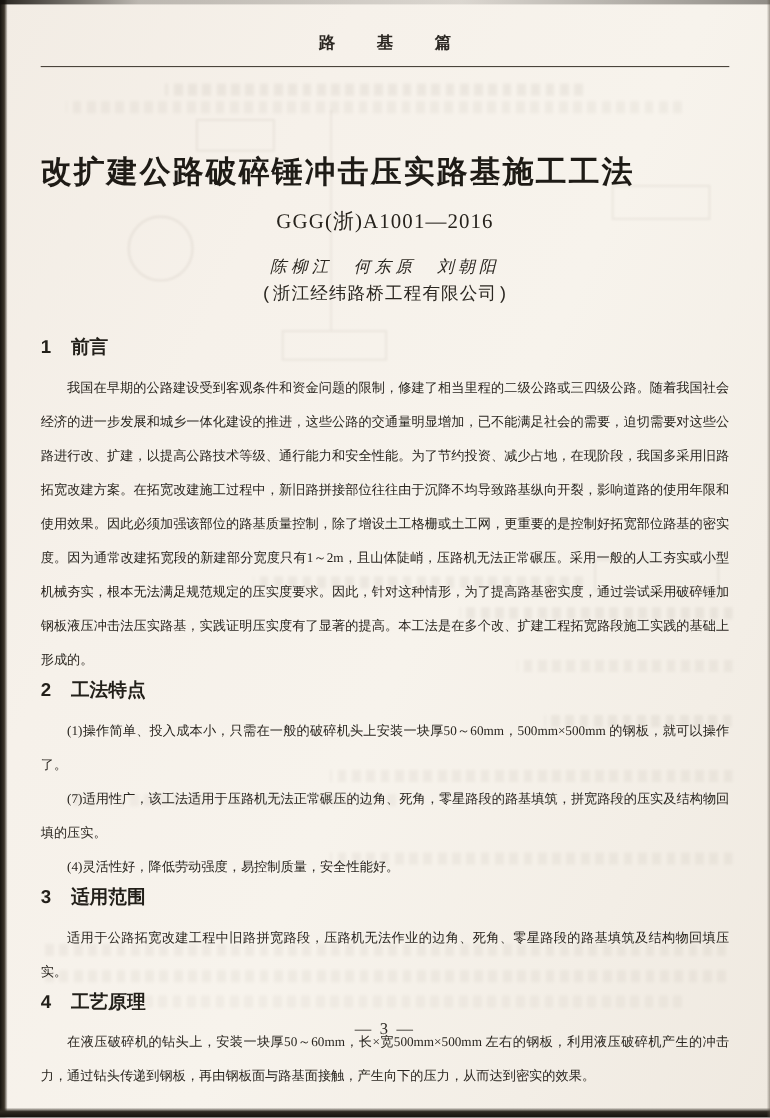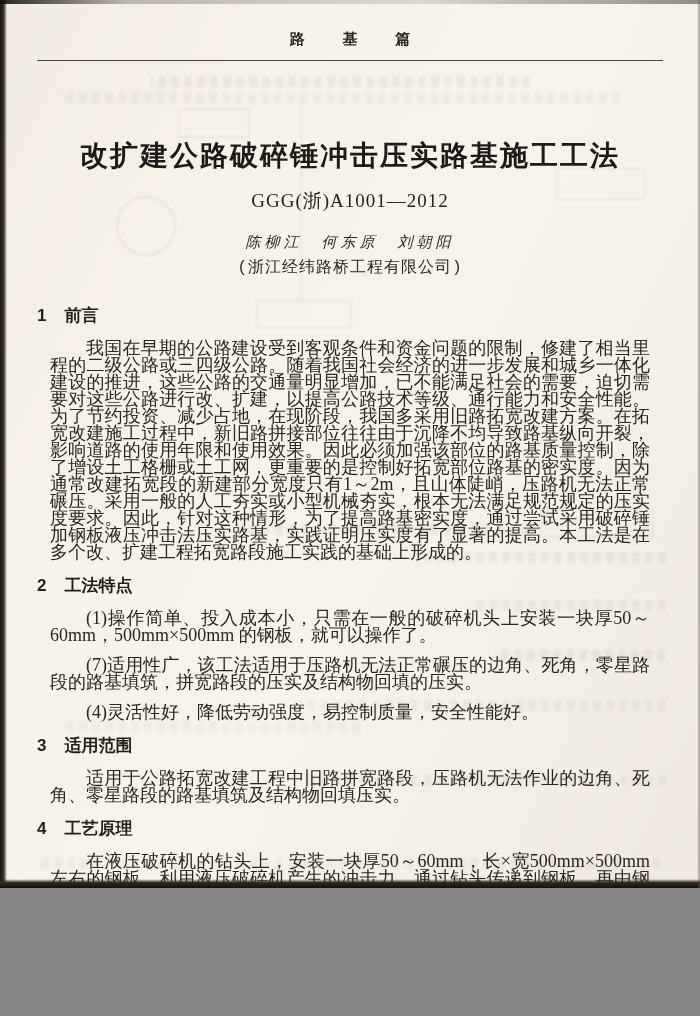--- a/index.html
+++ b/index.html
@@ -1,19 +1,19 @@
 <!DOCTYPE html>
 <html lang="zh"><head>
 <meta charset="utf-8">
 <style>
   html,body{margin:0;padding:0;}
   body{background:#888;}
   .page{
     position:relative;
-    width:700px;height:888px;
+    width:700px;height:1016px;
     margin:0 auto;
     background:
       linear-gradient(115deg, #f2ece4 0%, #f6f1ea 28%, #f7f3ec 55%, #f3eee6 80%, #efe9e0 100%);
     overflow:hidden;
     font-family:"Liberation Serif","DejaVu Serif",serif;
     color:#27241f;
   }
   
   .edge{position:absolute;z-index:5;}
   .edge-left{left:0;top:0;bottom:0;width:7px;
@@ -37,38 +37,38 @@
   
   .content{position:absolute;left:37px;right:37px;top:0;z-index:3;}
   .running-head{
     margin-top:30px;text-align:center;
     font-size:15px;letter-spacing:17px;text-indent:17px;
     color:#2c2823;font-weight:bold;
   }
   .head-rule{margin-top:11px;height:0;border-top:1.5px solid #4a443b;}
 
   .doc-title{
-    margin-top:76px;text-align:center;
+    margin-top:76px;text-align:left;
     font-size:28px;font-weight:bold;letter-spacing:2px;color:#1e1b16;
     font-family:"Liberation Serif","DejaVu Serif",serif;
   }
   .doc-code{margin-top:13px;text-align:center;font-size:19px;letter-spacing:1px;color:#26221c;}
   .doc-authors{margin-top:19px;text-align:center;font-size:15px;letter-spacing:4px;font-style:italic;color:#2b2721;}
   .doc-affiliation{margin-top:5px;text-align:center;font-size:16px;letter-spacing:1px;color:#2b2721;font-family:Liberation Mono, monospace;}
 
   .section{margin-top:0;}
   .section-heading{
     margin-bottom:10px;
     font-family:"Liberation Sans","DejaVu Sans",sans-serif;
     font-size:17px;font-weight:bold;color:#221f19;
   }
   .section-heading .sec-num{margin-right:18px;}
   .para{
-    margin:13px;text-align:justify;text-indent:2em;
-    font-size:18px;line-height:17px;color:#29251f;
+    margin:0;text-align:justify;text-indent:2em;
+    font-size:12px;line-height:31px;color:#29251f;
   }
   .first-section-heading{margin-top:26px;}
 
   .page-number{
     position:absolute;left:0;right:0;top:928px;z-index:3;
     text-align:center;font-size:15px;letter-spacing:2px;color:#2c2823;
     font-family:"Liberation Serif","DejaVu Serif",serif;
   }
 </style>
 </head>
@@ -94,21 +94,21 @@
   <div class="ghost ghost-row" style="left:40px;top:858px;width:620px;opacity:.13;"></div>
   <div class="ghost ghost-row" style="left:40px;top:882px;width:620px;opacity:.12;"></div>
   <div class="ghost ghost-row" style="left:100px;top:905px;width:520px;opacity:.11;"></div>
 
   <div class="content">
 
     <div class="running-head">路 基 篇</div>
     <div class="head-rule"></div>
 
     <div class="doc-title">改扩建公路破碎锤冲击压实路基施工工法</div>
-    <div class="doc-code">GGG(浙)A1001—2012</div>
+    <div class="doc-code">GGG(浙)A1001—2016</div>
     <div class="doc-authors">陈柳江　何东原　刘朝阳</div>
     <div class="doc-affiliation">(浙江经纬路桥工程有限公司)</div>
 
     <div class="section">
       <div class="section-heading first-section-heading">
         <span class="sec-num">1</span><span>前言</span>
       </div>
       <p class="para">我国在早期的公路建设受到客观条件和资金问题的限制，修建了相当里程的二级公路或三四级公路。随着我国社会经济的进一步发展和城乡一体化建设的推进，这些公路的交通量明显增加，已不能满足社会的需要，迫切需要对这些公路进行改、扩建，以提高公路技术等级、通行能力和安全性能。为了节约投资、减少占地，在现阶段，我国多采用旧路拓宽改建方案。在拓宽改建施工过程中，新旧路拼接部位往往由于沉降不均导致路基纵向开裂，影响道路的使用年限和使用效果。因此必须加强该部位的路基质量控制，除了增设土工格栅或土工网，更重要的是控制好拓宽部位路基的密实度。因为通常改建拓宽段的新建部分宽度只有1～2m，且山体陡峭，压路机无法正常碾压。采用一般的人工夯实或小型机械夯实，根本无法满足规范规定的压实度要求。因此，针对这种情形，为了提高路基密实度，通过尝试采用破碎锤加钢板液压冲击法压实路基，实践证明压实度有了显著的提高。本工法是在多个改、扩建工程拓宽路段施工实践的基础上形成的。</p>
     </div>
 

